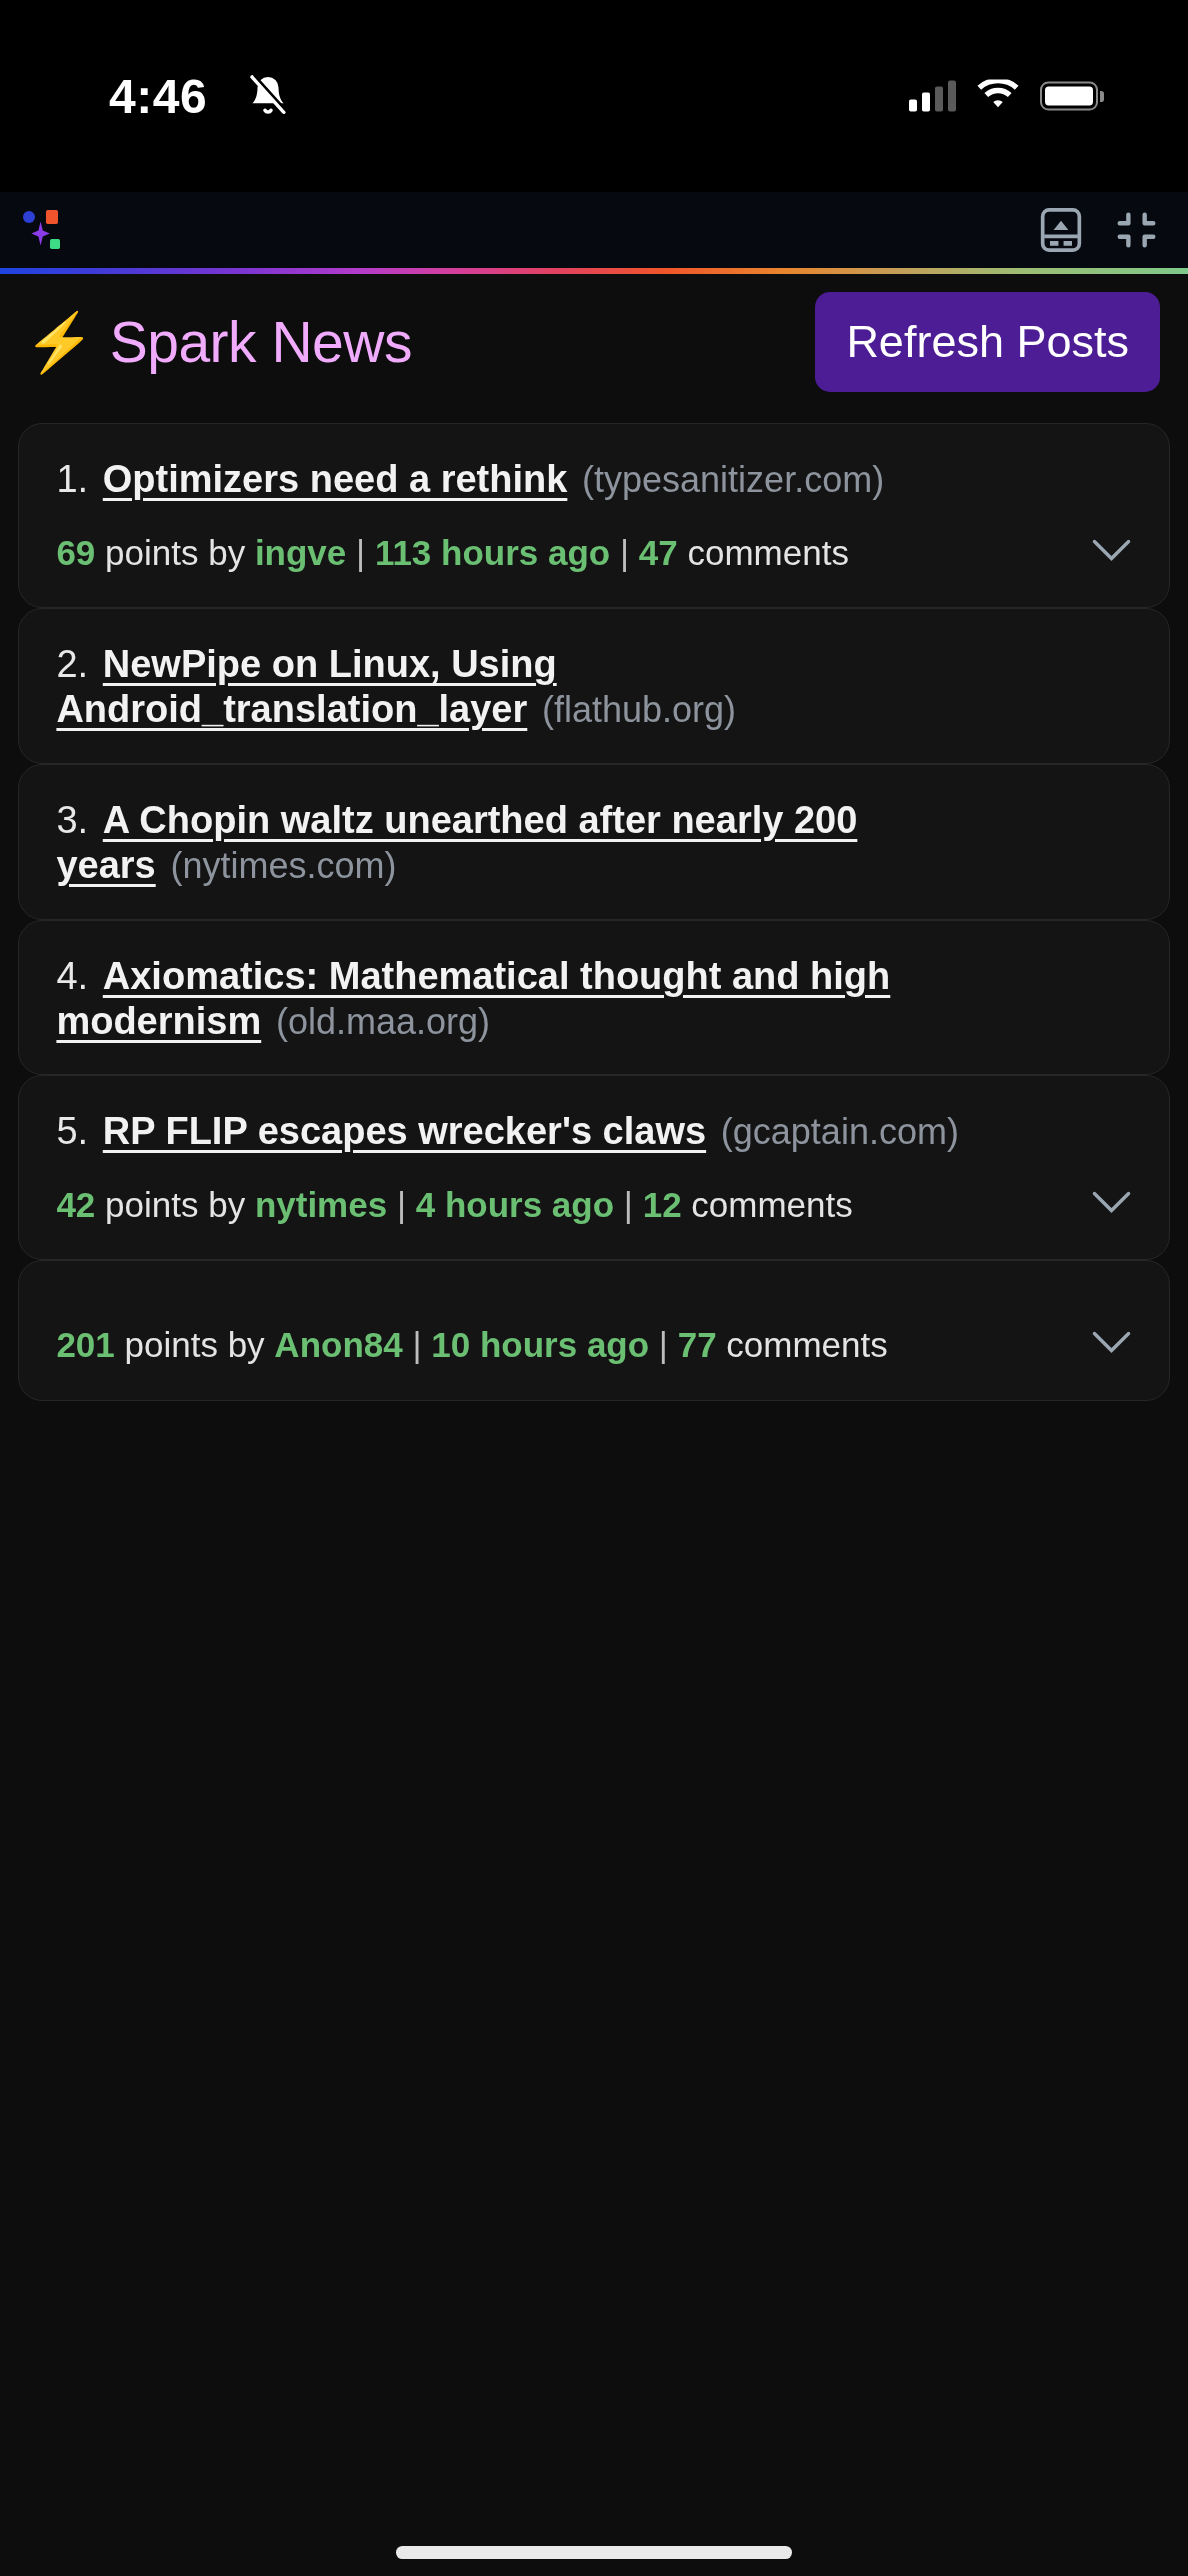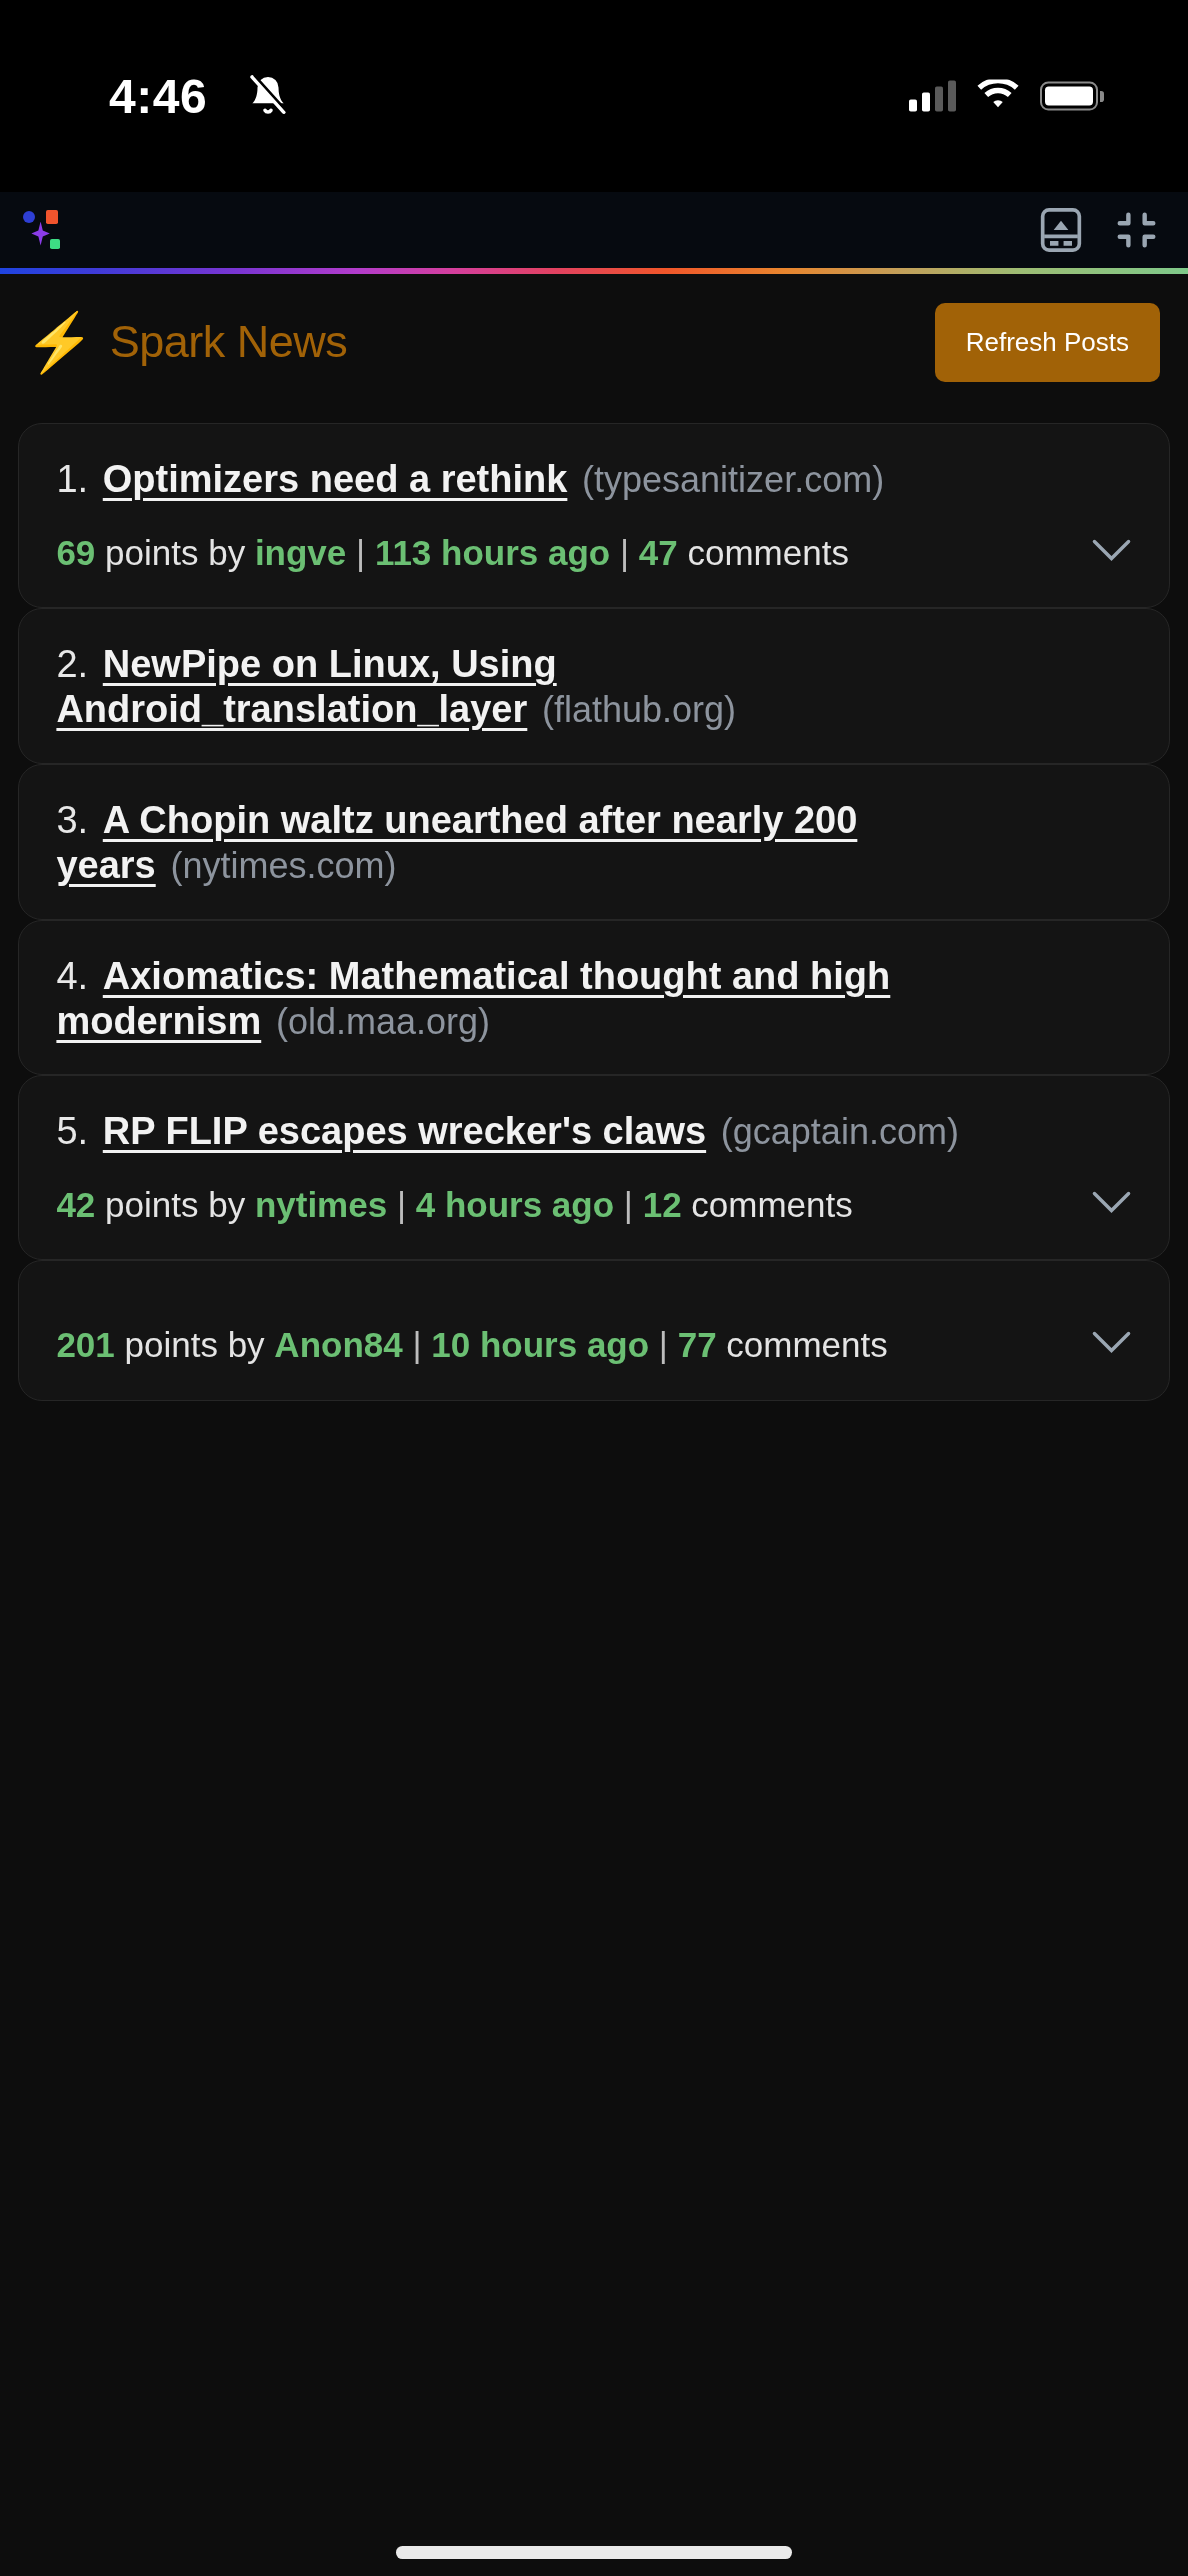--- a/index.html
+++ b/index.html
@@ -68,27 +68,27 @@
   }
 
   
   .app-header {
     height:136px; display:flex; align-items:center; justify-content:space-between;
     padding:0 28px 0 24px; background:#0d0d0d;
   }
   .brand { display:flex; align-items:center; gap:14.7px; }
   .bolt { font-size:57px; line-height:1; }
   .brand-title {
-    color:#a16207; font-size:45px; font-weight:400; letter-spacing:-0.5px;
+    color:#f0abfc; font-size:57px; font-weight:400; letter-spacing:-0.5px;
     font-family:"Liberation Sans", sans-serif;
   }
   .refresh-btn {
-    background:#a16207; color:#ffffff; border:none;
-    font-size:26px; font-weight:400; padding:24px 31px;
-    border-radius:10px; font-family:"Liberation Sans", sans-serif;
+    background:#4c1d95; color:#ffffff; border:none;
+    font-size:45px; font-weight:400; padding:24px 31px;
+    border-radius:15px; font-family:"Liberation Sans", sans-serif;
     cursor:pointer; white-space:nowrap;
   }
 
   
   .feed { padding:13px 18.4px 0 18.4px; display:flex; flex-direction:column; }
   .post-card {
     background:#141414; border:1.8px solid #262626; border-radius:24px;
     padding:33px 37px 31px 37px;
   }
   .post-title-row {

